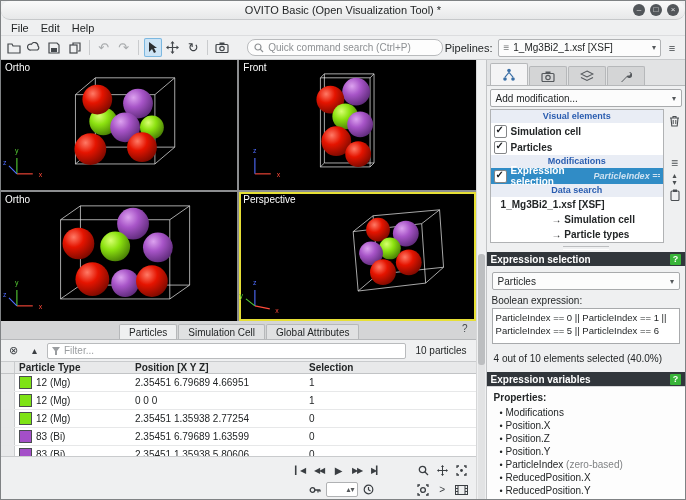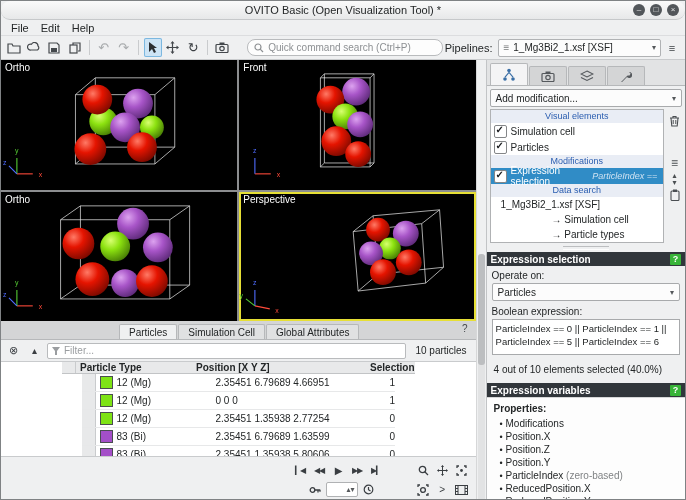--- a/index.html
+++ b/index.html
@@ -39,21 +39,21 @@
   .itabs{height:18px;display:flex;align-items:flex-end;background:#d4d5d6;border-bottom:1px solid #b6b8ba;
          padding-left:118px;position:relative;}
   .itab{padding:2px 9px 1px;font-size:10px;border:1px solid #b6b8ba;border-bottom:none;background:#e0e1e2;
         margin-right:1px;border-radius:2px 2px 0 0;}
   .itab.active{background:#eff0f1;}
   .ihelp{position:absolute;right:8px;top:2px;color:#44474a;font-size:10px;}
   .ifilter{height:19px;display:flex;align-items:center;gap:4px;padding:1px 4px;border-bottom:1px solid #c9cbcd;}
   .filter-input{flex:1;height:14px;background:#fff;border:1px solid #b9bbbd;border-radius:2px;display:flex;
                 align-items:center;gap:4px;padding:0 4px;color:#9a9da0;font-size:10px;}
   .icount{font-size:10px;padding:0 5px;}
-  .itable{flex:1;overflow:hidden;background:#fff;display:flex;flex-direction:column;font-size:10px;align-items:center;}
+  .itable{flex:1;overflow:hidden;background:#fff;display:flex;flex-direction:column;font-size:10px;}
   .thead{display:flex;background:#e8e9ea;border-bottom:1px solid #c2c4c6;height:15px;align-items:center;font-weight:bold;}
   .trow{display:flex;border-bottom:1px solid #e7e8e9;height:17px;align-items:center;flex:0 0 auto;}
   .cgut{width:13px;align-self:stretch;background:#e8e9ea;border-right:1px solid #c9cbcd;}
   .ctype{width:112px;padding-left:4px;display:flex;align-items:center;gap:4px;}
   .cpos{width:170px;padding-left:4px;}
   .csel{flex:1;padding-left:4px;}
   .swatch{width:11px;height:11px;border:1px solid #4a4d50;display:inline-block;flex:0 0 auto;}
   
   .bottombar{height:44px;border-top:1px solid #c9cbcd;display:flex;flex-direction:column;justify-content:space-evenly;padding:1px 6px;}
   .brow{display:flex;align-items:center;justify-content:flex-end;gap:2px;}
@@ -69,21 +69,21 @@
   .vthumb{position:absolute;left:0;right:0;top:0;height:45%;background:#bcbec0;border-radius:3px;}
   
   .rightpanel{width:199px;display:flex;flex-direction:column;border-left:1px solid #c2c4c6;background:#eff0f1;}
   .ptabs{height:23px;display:flex;align-items:flex-end;gap:1px;padding:2px 3px 0;background:#e2e3e4;border-bottom:1px solid #b6b8ba;}
   .ptab{width:36px;height:18px;display:flex;align-items:center;justify-content:center;background:#d4d5d6;
         border:1px solid #b6b8ba;border-bottom:none;border-radius:2px 2px 0 0;}
   .ptab.active{background:#f4f4f5;height:21px;}
   .addmod{margin:3px 3px 2px;height:16px;background:#fcfcfc;border:1px solid #a8aaac;border-radius:2px;
           display:flex;align-items:center;justify-content:space-between;padding:0 5px;font-size:10px;}
   .plist-wrap{display:flex;flex:0 0 134px;}
-  .plist{flex:1;background:#fff;border:1px solid #b0b2b4;margin-left:3px;overflow:hidden;font-size:10px;}
+  .plist{flex:1;background:#fff;border:1px solid #b0b2b4;margin-left:3px;overflow:hidden;font-size:10px;font-weight:bold;}
   .psec{text-align:center;color:#2a5db0;background:#e9edf5;font-size:9px;height:13px;line-height:13px;}
   .prow{display:flex;align-items:center;height:16px;gap:4px;padding:0 3px;}
   .prow.selected{background:#308cc6;color:#fff;}
   .pdetail{margin-left:auto;font-size:9px;color:#cfe2f1;font-style:italic;white-space:nowrap;overflow:hidden;max-width:80px;}
   .cb{width:11px;height:11px;background:#fff;border:1px solid #848688;border-radius:2px;position:relative;flex:0 0 auto;}
   .cb.checked::after{content:"\2713";position:absolute;left:1px;top:-2px;font-size:10px;font-weight:bold;color:#15171a;}
   .psrc{height:15px;line-height:15px;padding-left:10px;}
   .psrc.child{padding-left:18px;margin-left:43px;}
   .minicol{width:21px;display:flex;flex-direction:column;align-items:center;padding-top:4px;color:#4a4e52;}
   .mbtn{width:17px;height:16px;display:flex;align-items:center;justify-content:center;}
@@ -597,21 +597,20 @@
       <div class="splitter">
           <span></span>
         </div>
 
       <div class="phdr">
         <span>Expression selection</span>
         <span class="help-badge">?</span>
       </div>
 
       <div class="pbody">
-        <div>Operate on:</div>
         <div class="combo">
           <span>Particles</span>
           <span class="arrow">▾</span>
         </div>
         <div>Boolean expression:</div>
         <div class="exprbox">ParticleIndex == 0 || ParticleIndex == 1 ||
 ParticleIndex == 5 || ParticleIndex == 6</div>
         <div class="status">4 out of 10 elements selected (40.0%)</div>
       </div>
 

